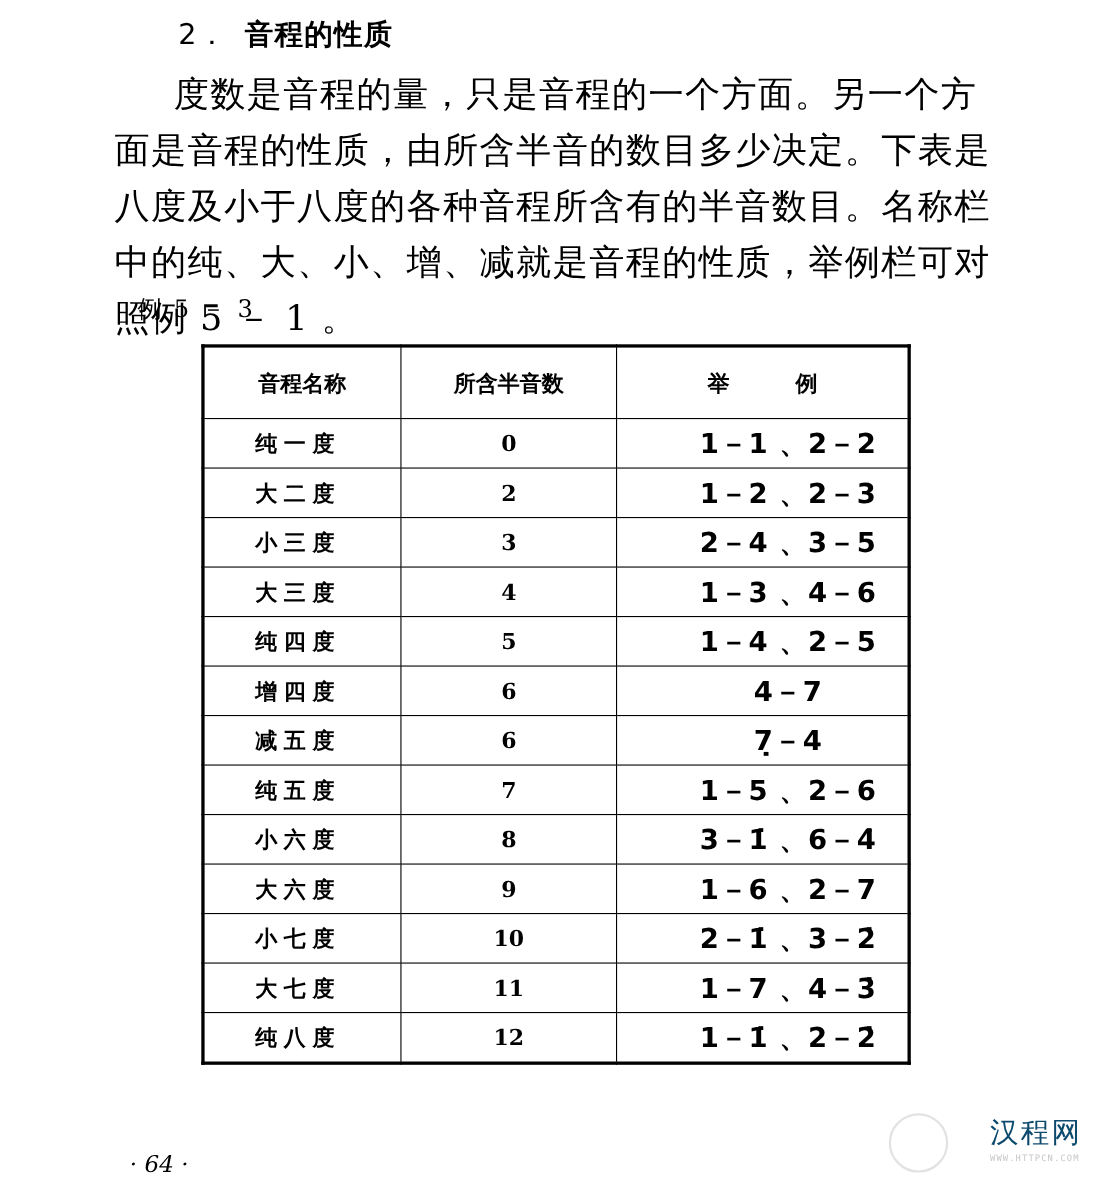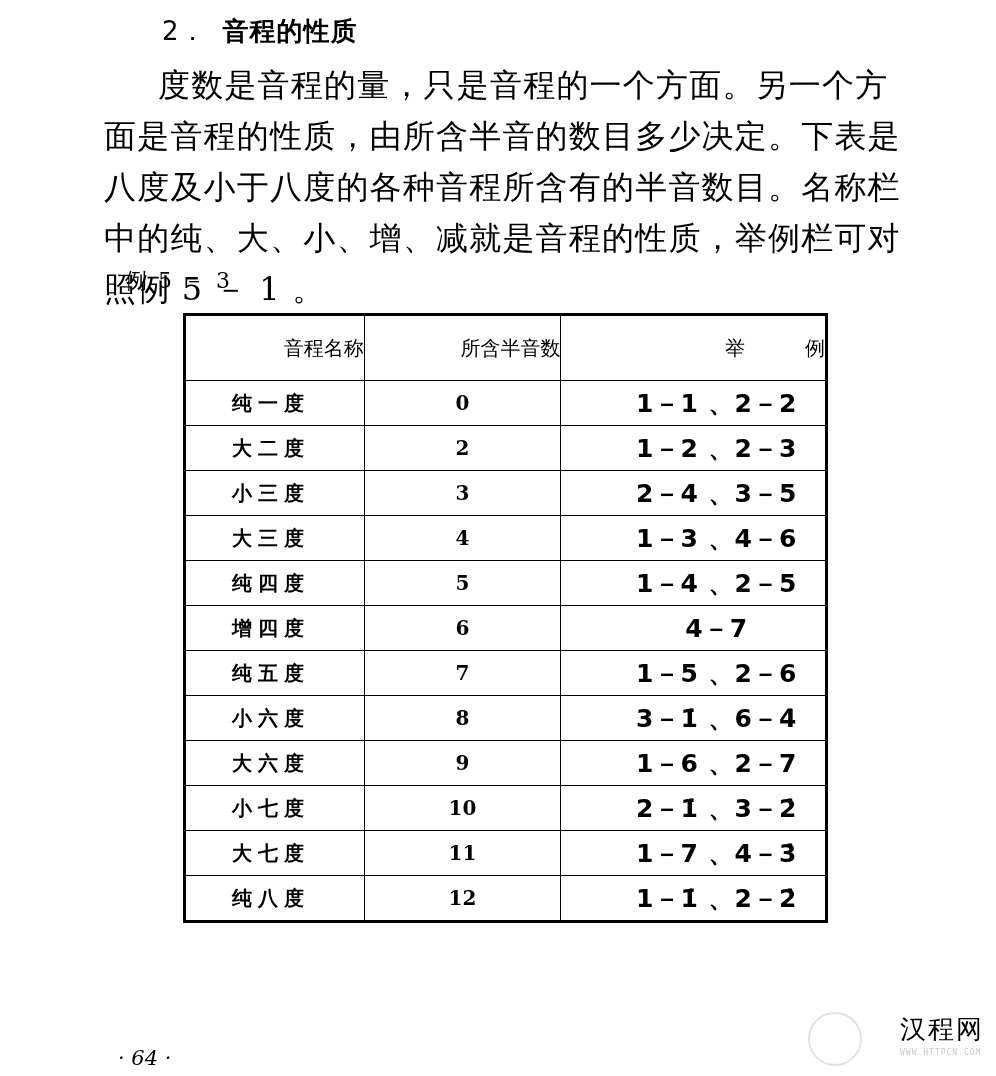--- a/index.html
+++ b/index.html
@@ -26,21 +26,21 @@
   table.intervals {
     position: absolute; left: 183px; top: 313px;
     width: 645px; border-collapse: collapse;
     border: 3px solid #000;
   }
   table.intervals th, table.intervals td {
     border: 1.5px solid #000; padding: 0; height: 44px;
     font-family: "DejaVu Sans", "Liberation Sans", sans-serif;
   }
   table.intervals thead th {
-    height: 64px; font-size: 20px; font-weight: normal; text-align: right;
+    height: 64px; font-size: 20px; font-weight: bold; text-align: center;
   }
   table.intervals th.col-name { width: 179px; }
   table.intervals th.col-semi { width: 198px; }
   table.intervals th.col-ex { width: 266px; }
   table.intervals th.col-ex span.gap { display: inline-block; width: 60px; }
   td.name {
     font-size: 20px; font-weight: bold; text-align: left;
     padding-left: 46px !important; letter-spacing: 6px;
   }
   td.semi {
@@ -60,21 +60,21 @@
     position: absolute; left: 808px; top: 1008px; width: 186px; height: 60px;
     color: #d8d8d8;
   }
   .watermark .wm-logo {
     position: absolute; left: 0; top: 4px; width: 50px; height: 50px;
     border: 2px solid #e2e2e2; border-radius: 50%;
   }
   .watermark .wm-title {
     position: absolute; left: 92px; top: 4px;
     font-family: "DejaVu Sans", "Liberation Sans", sans-serif;
-    font-size: 26px; color: #000000; letter-spacing: 2px;
+    font-size: 26px; color: #0c4a6e; letter-spacing: 2px;
   }
   .watermark .wm-url {
     position: absolute; left: 92px; top: 40px;
     font-family: "DejaVu Sans Mono", "Liberation Mono", monospace;
     font-size: 8px; color: #c8c8c8; letter-spacing: 1px;
   }
 </style>
 </head>
 <body>
 
@@ -121,20 +121,25 @@
         <td class="name">纯四度</td>
         <td class="semi">5</td>
         <td class="example">1－4 、2－5</td>
       </tr>
     <tr>
         <td class="name">增四度</td>
         <td class="semi">6</td>
         <td class="example">4－7</td>
       </tr>
     <tr>
+        <td class="name">减五度</td>
+        <td class="semi">6</td>
+        <td class="example">7̣－4</td>
+      </tr>
+    <tr>
         <td class="name">纯五度</td>
         <td class="semi">7</td>
         <td class="example">1－5 、2－6</td>
       </tr>
     <tr>
         <td class="name">小六度</td>
         <td class="semi">8</td>
         <td class="example">3－1̇ 、6－4̇</td>
       </tr>
     <tr>

